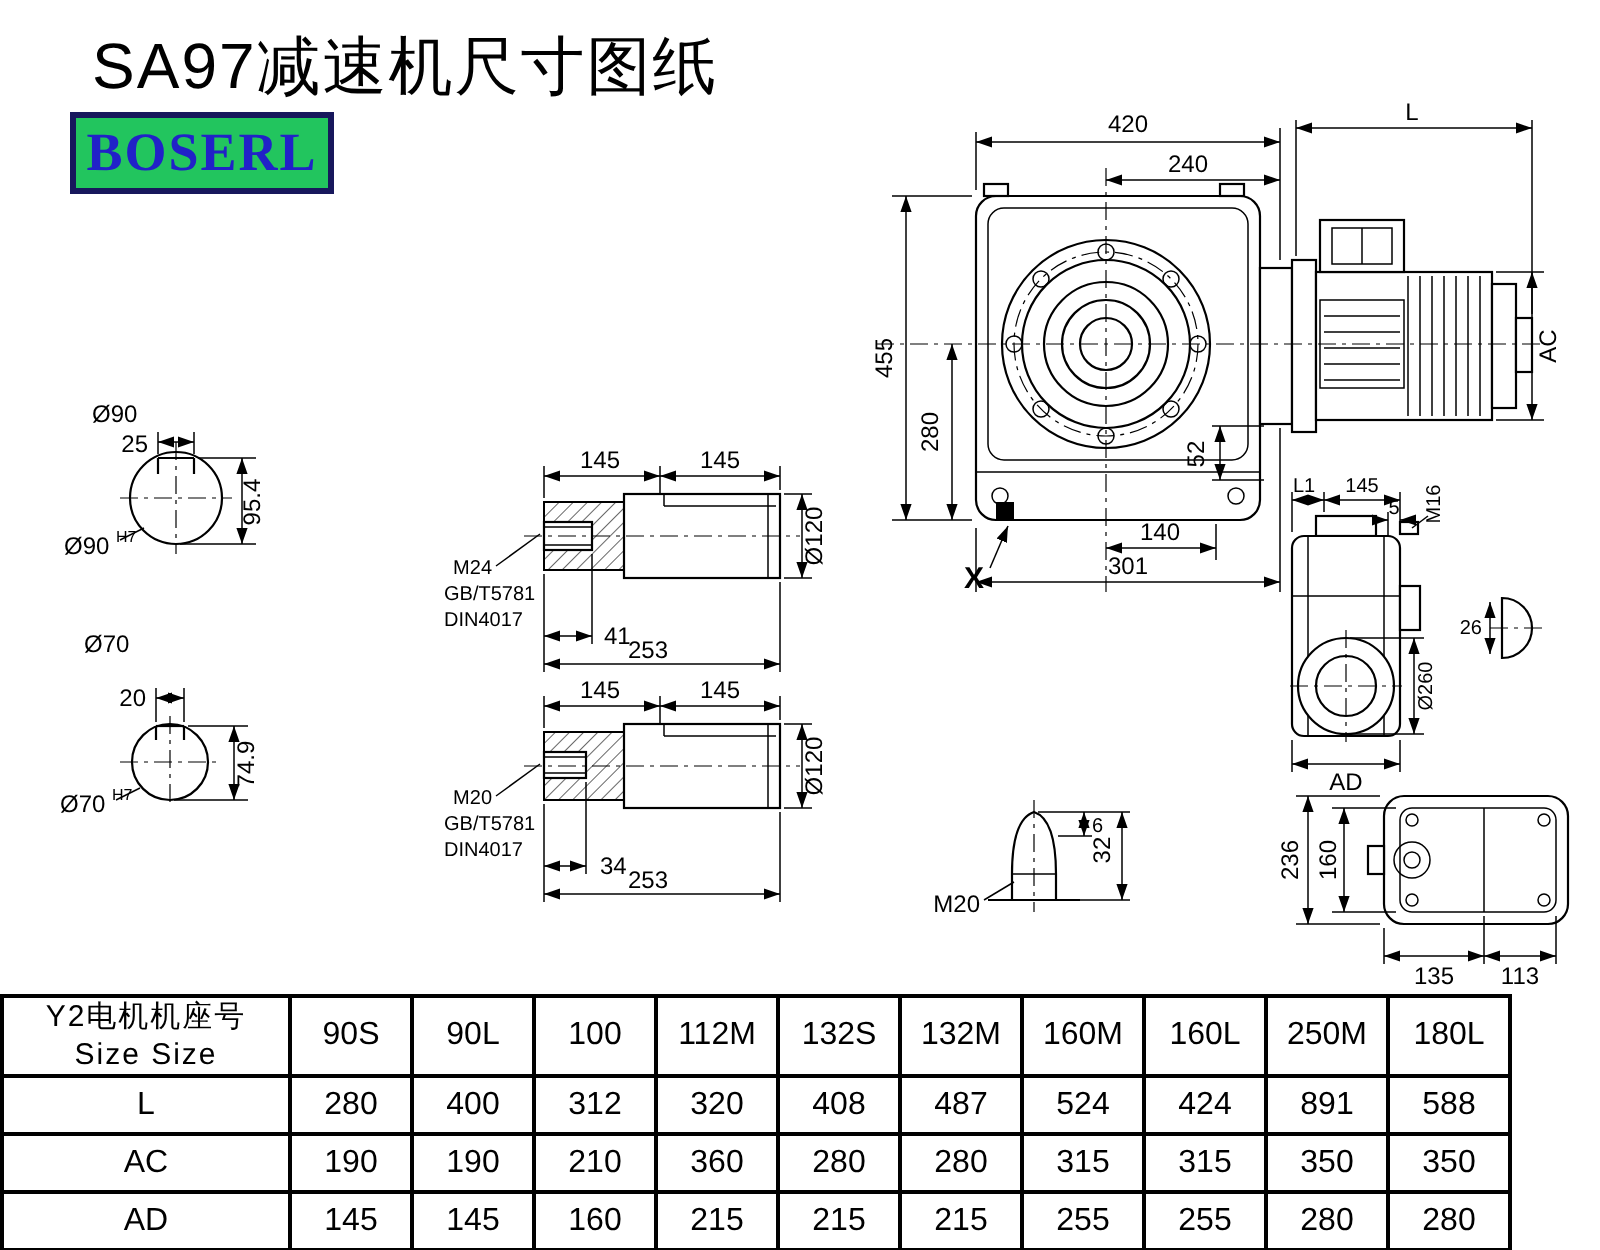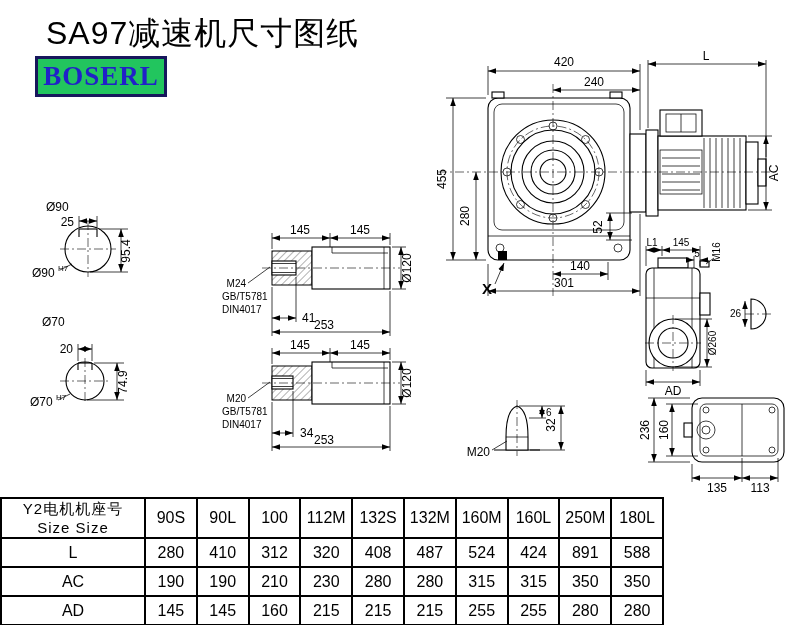--- a/index.html
+++ b/index.html
@@ -10,21 +10,21 @@
   svg.drawing{position:absolute;left:0;top:0}
   svg text{font-family:"Liberation Sans",sans-serif;font-size:12px;fill:#000}
   svg text.sm{font-size:10px}
   svg text.xs{font-size:8px}
   svg text.bd{font-size:15px;font-weight:bold}
   .o{stroke:#000;stroke-width:1.1;fill:none}
   .ow{stroke:#000;stroke-width:1.1;fill:#fff}
   .d{stroke:#000;stroke-width:.75;fill:none}
   .cl{stroke:#000;stroke-width:.6;fill:none;stroke-dasharray:9 3 2 3}
   .ht{fill:url(#hatch);stroke:#000;stroke-width:1}
-  table.dim{position:absolute;left:0;top:497px;width:664px;height:128px;border-collapse:collapse;table-layout:fixed;background:#fff}
+  table.dim{position:absolute;left:0;top:497px;width:756px;height:128px;border-collapse:collapse;table-layout:fixed;background:#fff}
   table.dim td,table.dim th{border:2px solid #000;text-align:center;vertical-align:middle;font-size:16px;font-weight:normal;color:#000;padding:0}
   table.dim tr.h1{height:40px}
   table.dim tr.h2{height:29px}
   .hdr div{line-height:19px;font-size:15px;letter-spacing:1px}
 </style>
 </head>
 <body>
 
 <div class="title">SA97减速机尺寸图纸</div>
 <div class="logo">
@@ -436,36 +436,36 @@
     <th>132S</th>
     <th>132M</th>
     <th>160M</th>
     <th>160L</th>
     <th>250M</th>
     <th>180L</th>
   </tr>
   <tr class="h2">
     <td>L</td>
     <td>280</td>
-    <td>410</td>
+    <td>400</td>
     <td>312</td>
     <td>320</td>
     <td>408</td>
     <td>487</td>
     <td>524</td>
     <td>424</td>
     <td>891</td>
     <td>588</td>
   </tr>
   <tr class="h2">
     <td>AC</td>
     <td>190</td>
     <td>190</td>
     <td>210</td>
-    <td>230</td>
+    <td>360</td>
     <td>280</td>
     <td>280</td>
     <td>315</td>
     <td>315</td>
     <td>350</td>
     <td>350</td>
   </tr>
   <tr class="h2">
     <td>AD</td>
     <td>145</td>

